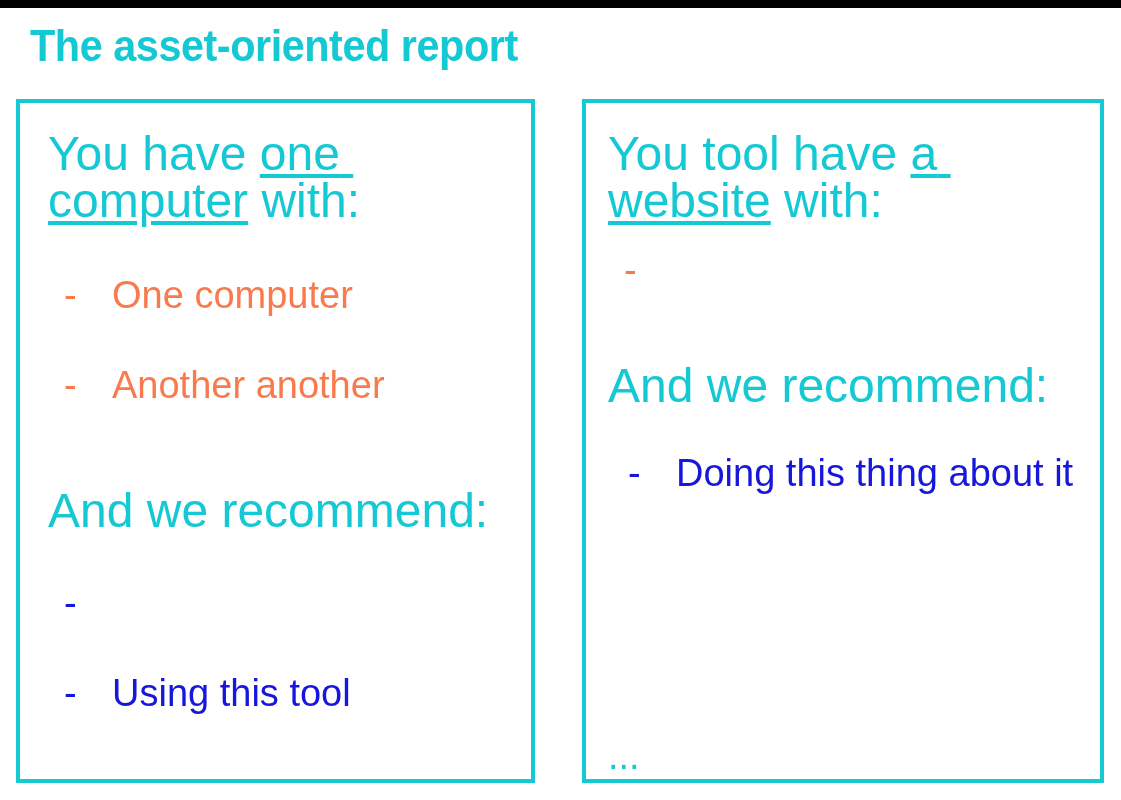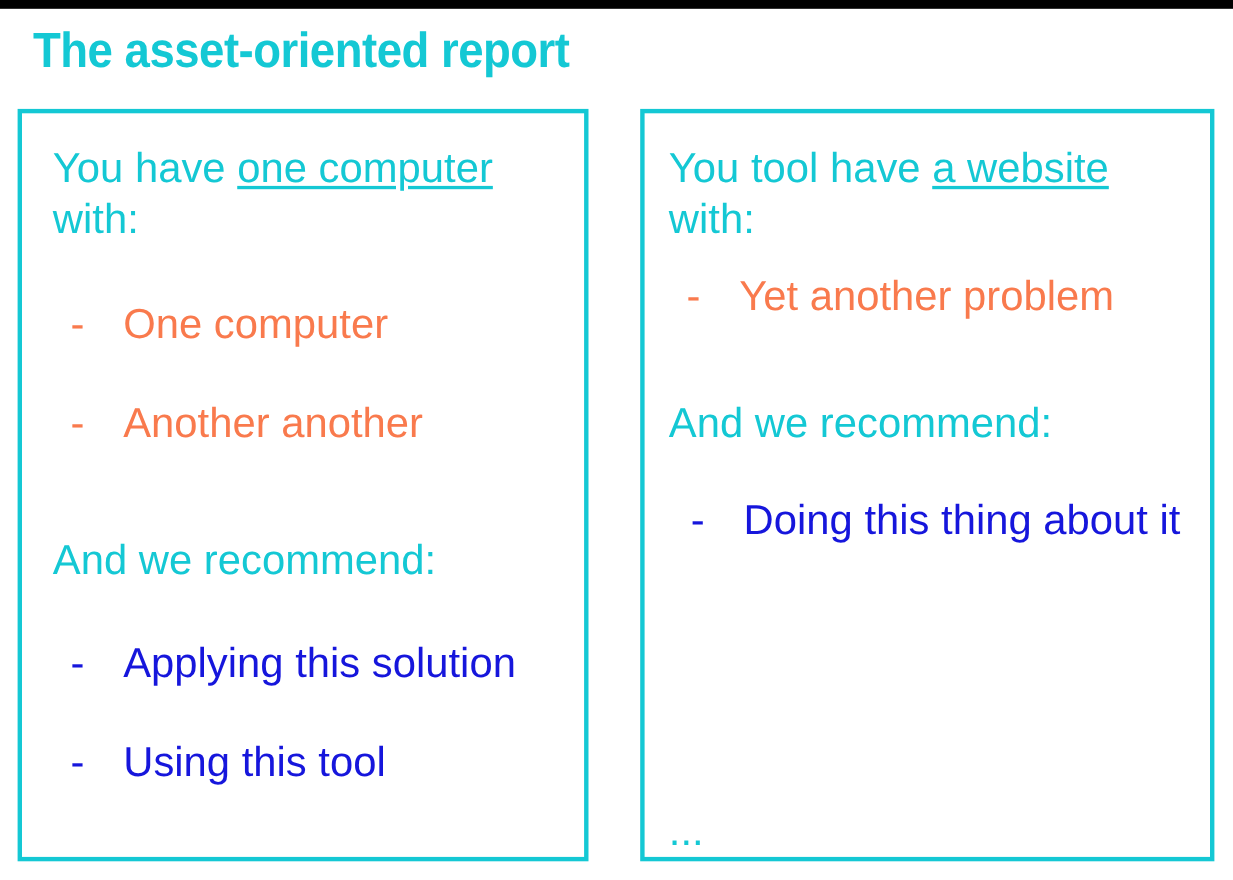--- a/index.html
+++ b/index.html
@@ -63,21 +63,21 @@
 
   .panel-inner {
     position: relative;
     width: 100%;
     height: 100%;
   }
 
   
   .tblock {
     position: absolute;
-    font-size: 38px;
+    font-size: 48px;
     line-height: 47px;
     white-space: pre-wrap;
   }
 
   .c-teal   { color: #14C8D4; }
   .c-orange { color: #F97A4D; }
   .c-blue   { color: #1616DC; }
 
   .underlined { text-decoration: underline; text-underline-offset: 4px; }
 
@@ -130,39 +130,37 @@
 
     <div class="bullet c-orange" style="left:44px; top:260px;">
       <span class="dash">-</span>
       <span class="btext">Another another</span>
     </div>
 
     <div class="tblock c-teal" style="left:28px; top:384px;">And we recommend:</div>
 
     <div class="bullet c-blue" style="left:44px; top:478px;">
       <span class="dash">-</span>
-      <span class="btext">Applying this solution</span>
     </div>
 
     <div class="bullet c-blue" style="left:44px; top:568px;">
       <span class="dash">-</span>
       <span class="btext">Using this tool</span>
     </div>
 
   </div>
 </div>
 
 <div class="panel" id="panel-website">
   <div class="panel-inner">
 
     <div class="tblock c-teal" style="left:22px; top:27px; width:470px;"><span>You tool have </span><span class="underlined">a website</span><span> with:</span></div>
 
     <div class="bullet c-orange" style="left:38px; top:145px;">
       <span class="dash">-</span>
-      <span class="btext">Yet another problem</span>
     </div>
 
     <div class="tblock c-teal" style="left:22px; top:259px;">And we recommend:</div>
 
     <div class="bullet c-blue" style="left:42px; top:348px;">
       <span class="dash">-</span>
       <span class="btext">Doing this thing about it</span>
     </div>
 
     <div class="ellipsis" style="left:22px; top:633px;">...</div>

